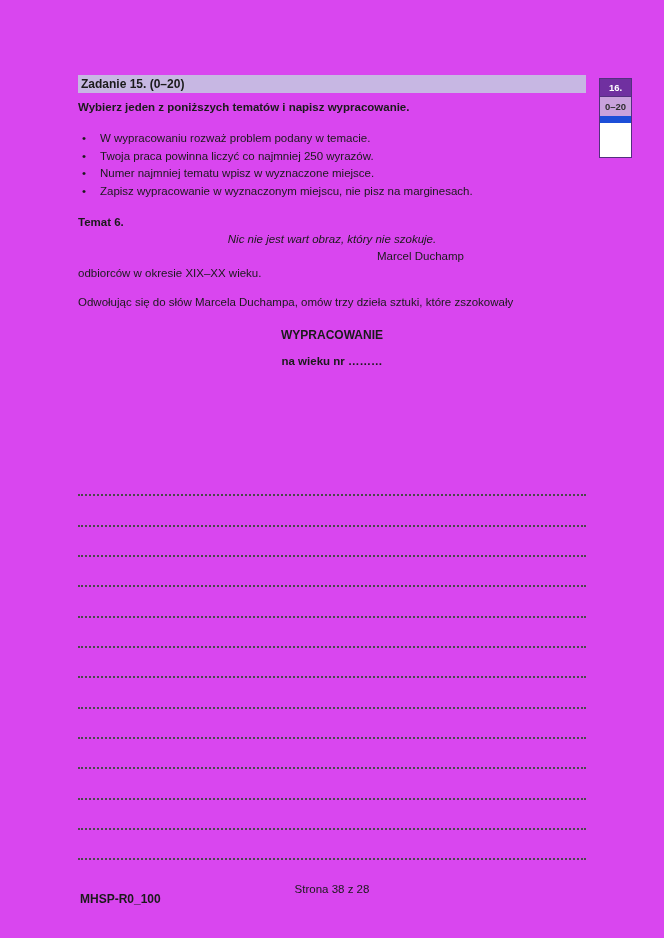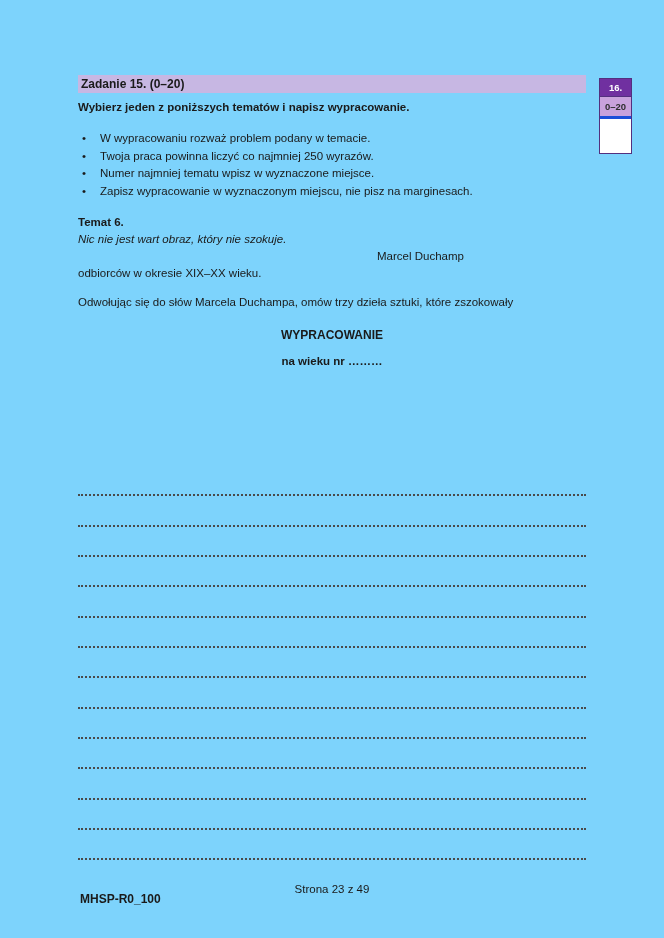--- a/index.html
+++ b/index.html
@@ -1,20 +1,20 @@
 <!DOCTYPE html>
 <html><head>
 <meta charset="utf-8">
 <style>
   html, body { margin: 0; padding: 0; background: #e8e8e8; }
   .page {
     position: relative;
     width: 664px; height: 938px;
     margin: 0 auto;
-    background: #7dd3fc;
+    background: #d946ef;
     font-family: "Liberation Sans", "DejaVu Sans", sans-serif;
     color: #1a1a1a;
     overflow: hidden;
   }
   .content { position: absolute; left: 78px; top: 75px; width: 508px; }
 
   .task-header-bar {
     height: 18px; line-height: 18px;
     background: #c7b7e3;
     font-size: 12px; font-weight: bold;
@@ -23,37 +23,37 @@
   .instruction { margin-top: 6px; font-size: 11.5px; line-height: 17px; font-weight: bold; }
 
   .bullets { margin: 14px 0 0 0; padding: 0; list-style: none; }
   .bullet-row { display: flex; font-size: 11.5px; line-height: 17.5px; }
   .bullet-dot { width: 18px; padding-left: 4px; flex: 0 0 auto; }
 
   .topic-label { font-size: 11.5px; line-height: 17px; font-weight: bold; }
   .topic-1 .topic-label { margin-top: 26px; }
   .topic-2 .topic-label { margin-top: 14px; }
   .body-line { font-size: 11.5px; line-height: 17px; white-space: nowrap; }
-  .italic { font-style: italic; }
+  .italic { font-style: italic; text-align: center; }
   .attribution { font-size: 11.5px; line-height: 17px; margin-left: 299px; }
   .after-quote { margin-top: 12px; }
 
   .essay-title { margin-top: 16px; text-align: center; font-size: 12px; line-height: 17px; font-weight: bold; }
   .essay-subtitle { margin-top: 9px; text-align: center; font-size: 11.5px; line-height: 17px; font-weight: bold; }
 
   .lines-area { position: absolute; left: 78px; top: 466px; width: 508px; }
   .write-line { height: 28.33px; border-bottom: 2px dotted #4a4a4a; }
 
   .score-box {
     position: absolute; left: 599px; top: 78px; width: 31px;
     border: 1px solid #53307e;
   }
   .score-cell { text-align: center; font-weight: bold; font-size: 9.5px; }
   .score-cell.dark  { height: 17px; line-height: 17px; background: #7030a0; color: #ffffff; border-bottom: 1px solid #53307e; }
-  .score-cell.light { height: 19px; line-height: 19px; background: #c9a2dc; color: #2e2e2e; border-bottom: 3px solid #1d4ed8; }
+  .score-cell.light { height: 19px; line-height: 19px; background: #c9a2dc; color: #2e2e2e; border-bottom: 7px solid #1d4ed8; }
   .score-cell.empty { height: 34px; background: #ffffff; }
 
   .footer-page { position: absolute; top: 883px; left: 0; width: 664px; text-align: center; font-size: 11.5px; }
   .footer-code { position: absolute; top: 892px; left: 80px; font-size: 12px; font-weight: bold; }
 </style>
 </head>
 <body>
 
 <div class="page">
 
@@ -116,16 +116,16 @@
       <div class="write-line"></div>
       <div class="write-line"></div>
     </div>
 
   <div class="score-box">
     <div class="score-cell dark">16.</div>
     <div class="score-cell light">0–20</div>
     <div class="score-cell empty"></div>
   </div>
 
-  <div class="footer-page">Strona 23 z 49</div>
+  <div class="footer-page">Strona 38 z 28</div>
   <div class="footer-code">MHSP-R0_100</div>
 
 </div>
 
 </body></html>

